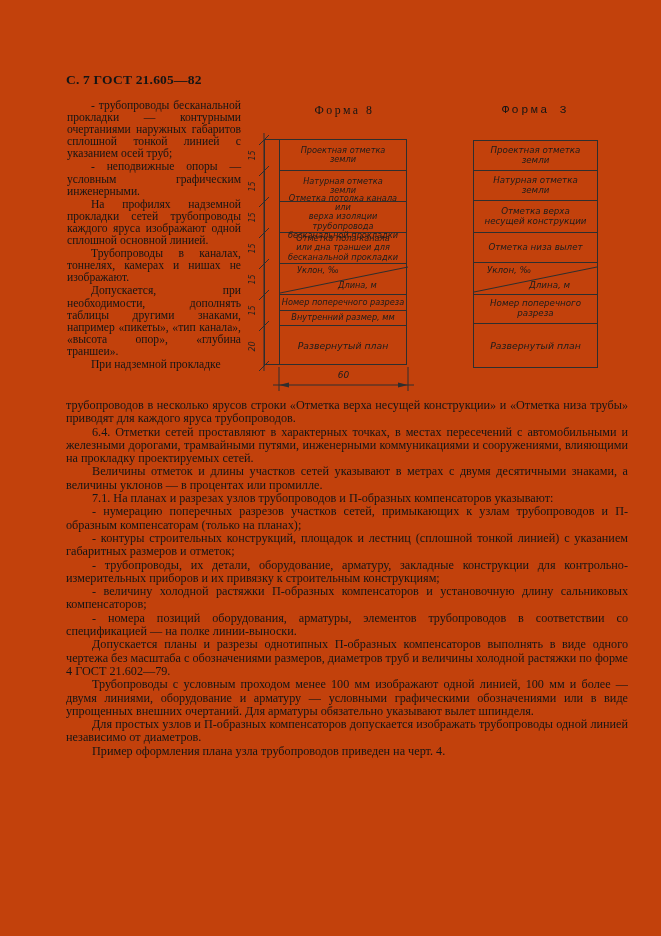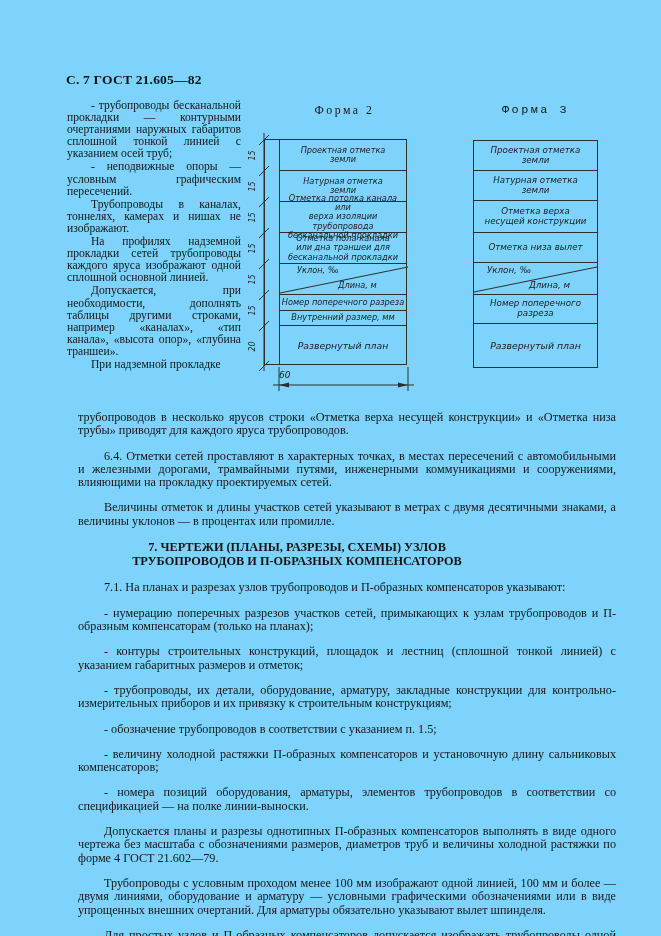--- a/index.html
+++ b/index.html
@@ -1,19 +1,19 @@
 <!DOCTYPE html>
 <html><head>
 <meta charset="utf-8">
 <style>
   html,body{margin:0;padding:0;background:#ffffff;}
   .page{
     position:relative;
     width:661px;height:936px;
-    background:#7dd3fc;
+    background:#c2410c;
     font-family:"Liberation Serif", serif;
     color:#151515;
     overflow:hidden;
   }
   .content{position:absolute;left:66px;top:72px;width:562px;}
   .running-title{font-weight:bold;font-size:13.5px;letter-spacing:0.2px;}
   .top-section{display:flex;margin-top:11px;}
   .left-col{width:176px;font-size:11.6px;line-height:12.1px;text-align:justify;}
   .left-col p{margin:1px;text-indent:24px;}
   .forms-area{position:relative;flex:1;height:300px;}
@@ -39,62 +39,62 @@
   .splitrow .half{box-sizing:border-box;width:100%;height:15px;display:flex;align-items:center;justify-content:center;}
   .splitrow .half.tophalf{border-bottom:1px solid #2e2e2e;height:16px;}
   .diagcell{justify-content:flex-start;align-items:stretch;}
   .diag-svg{position:absolute;left:0;top:0;}
   .slope-label{position:absolute;left:17px;top:2px;white-space:nowrap;}
   .len-label{position:absolute;left:58px;top:17px;white-space:nowrap;}
 
   .dimlab{position:absolute;left:-21px;width:16px;display:flex;align-items:center;justify-content:center;}
   .dimlab span{transform:rotate(-90deg);font-family:"DejaVu Sans", sans-serif;font-style:italic;font-size:8px;color:#222;}
   .form2-overlay{position:absolute;left:-9px;top:-9px;pointer-events:none;}
-  .width-dim{position:absolute;left:14px;top:230px;width:129px;text-align:left;
+  .width-dim{position:absolute;left:14px;top:230px;width:129px;text-align:center;
     font-family:"DejaVu Sans", sans-serif;font-style:italic;font-size:9px;color:#1c1c1c;}
 
   
   .form3-block{position:absolute;left:231px;top:41px;width:125px;height:228px;
     border:1px solid #2e2e2e;box-sizing:border-box;display:flex;flex-direction:column;}
   .f3row{box-sizing:border-box;border-bottom:1px solid #2e2e2e;display:flex;flex-direction:column;
     align-items:center;justify-content:center;text-align:center;position:relative;
     font-family:"DejaVu Sans", sans-serif;font-style:italic;font-size:8.7px;line-height:9.9px;color:#1c1c1c;}
   .f3row:last-child{border-bottom:none;flex:1;font-size:9.3px;}
   .f3-slope{position:absolute;left:13px;top:3px;white-space:nowrap;}
   .f3-len{position:absolute;left:55px;top:18px;white-space:nowrap;}
 
   
   .bodytext{font-size:12.2px;line-height:13.3px;text-align:justify;}
-  .bodytext p{margin:12px;text-indent:26px;}
+  .bodytext p{margin:0;text-indent:26px;}
   .bodytext p.noind{text-indent:0;}
   .section-heading{width:462px;text-align:center;font-weight:bold;font-size:12.3px;line-height:14.2px;
     margin:10px 0 13px 0;}
   svg line, svg polyline{stroke:#2e2e2e;}
 </style>
 </head>
 <body>
 
 <div class="page">
   <div class="content">
 
     <div class="running-title">С. 7 ГОСТ 21.605—82</div>
 
     <div class="top-section">
       <div class="left-col">
         <p>- трубопроводы бесканальной прокладки — контурными очертаниями наружных габаритов сплошной тонкой линией с указанием осей труб;</p>
-        <p>- неподвижные опоры — условным графическим пересечений.</p>
+        <p>- неподвижные опоры — условным графическим инженерными.</p>
+        <p>На профилях надземной прокладки сетей трубопроводы каждого яруса изображают одной сплошной основной линией.</p>
         <p>Трубопроводы в каналах, тоннелях, камерах и нишах не изображают.</p>
-        <p>На профилях надземной прокладки сетей трубопроводы каждого яруса изображают одной сплошной основной линией.</p>
-        <p>Допускается, при необходимости, дополнять таблицы другими строками, например «каналах», «тип канала», «высота опор», «глубина траншеи».</p>
+        <p>Допускается, при необходимости, дополнять таблицы другими знаками, например «пикеты», «тип канала», «высота опор», «глубина траншеи».</p>
         <p>При надземной прокладке</p>
       </div>
 
       <div class="forms-area">
 
-        <div class="form-title ftitle2">Форма 2</div>
+        <div class="form-title ftitle2">Форма 8</div>
         <div class="form-title ftitle3">Форма 3</div>
 
         <div class="form2-block">
 
           <svg class="form2-overlay" width="170" height="272" viewBox="0 0 170 272">
             <line x1="8" y1="2" x2="8" y2="240" stroke-width="1"></line>
             <line x1="3" y1="14" x2="13" y2="4" stroke-width="1"></line>
             <line x1="3" y1="45" x2="13" y2="35" stroke-width="1"></line>
             <line x1="3" y1="76" x2="13" y2="66" stroke-width="1"></line>
             <line x1="3" y1="107" x2="13" y2="97" stroke-width="1"></line>
@@ -207,31 +207,26 @@
 
       </div>
     </div>
 
     <div class="bodytext">
       <p class="noind">трубопроводов в несколько ярусов строки «Отметка верха несущей конструкции» и «Отметка низа трубы» приводят для каждого яруса трубопроводов.</p>
       <p>6.4. Отметки сетей проставляют в характерных точках, в местах пересечений с автомобильными и железными дорогами, трамвайными путями, инженерными коммуникациями и сооружениями, влияющими на прокладку проектируемых сетей.</p>
       <p>Величины отметок и длины участков сетей указывают в метрах с двумя десятичными знаками, а величины уклонов — в процентах или промилле.</p>
     </div>
 
-    <div class="section-heading">
-      <div>7. ЧЕРТЕЖИ (ПЛАНЫ, РАЗРЕЗЫ, СХЕМЫ) УЗЛОВ</div>
-      <div>ТРУБОПРОВОДОВ И П-ОБРАЗНЫХ КОМПЕНСАТОРОВ</div>
-    </div>
 
     <div class="bodytext">
       <p>7.1. На планах и разрезах узлов трубопроводов и П-образных компенсаторов указывают:</p>
       <p>- нумерацию поперечных разрезов участков сетей, примыкающих к узлам трубопроводов и П-образным компенсаторам (только на планах);</p>
       <p>- контуры строительных конструкций, площадок и лестниц (сплошной тонкой линией) с указанием габаритных размеров и отметок;</p>
       <p>- трубопроводы, их детали, оборудование, арматуру, закладные конструкции для контрольно-измерительных приборов и их привязку к строительным конструкциям;</p>
-      <p>- обозначение трубопроводов в соответствии с указанием п. 1.5;</p>
       <p>- величину холодной растяжки П-образных компенсаторов и установочную длину сальниковых компенсаторов;</p>
       <p>- номера позиций оборудования, арматуры, элементов трубопроводов в соответствии со спецификацией — на полке линии-выноски.</p>
       <p>Допускается планы и разрезы однотипных П-образных компенсаторов выполнять в виде одного чертежа без масштаба с обозначениями размеров, диаметров труб и величины холодной растяжки по форме 4 ГОСТ 21.602—79.</p>
       <p>Трубопроводы с условным проходом менее 100 мм изображают одной линией, 100 мм и более — двумя линиями, оборудование и арматуру — условными графическими обозначениями или в виде упрощенных внешних очертаний. Для арматуры обязательно указывают вылет шпинделя.</p>
       <p>Для простых узлов и П-образных компенсаторов допускается изображать трубопроводы одной линией независимо от диаметров.</p>
       <p>Пример оформления плана узла трубопроводов приведен на черт. 4.</p>
     </div>
 
   </div>
 </div>

